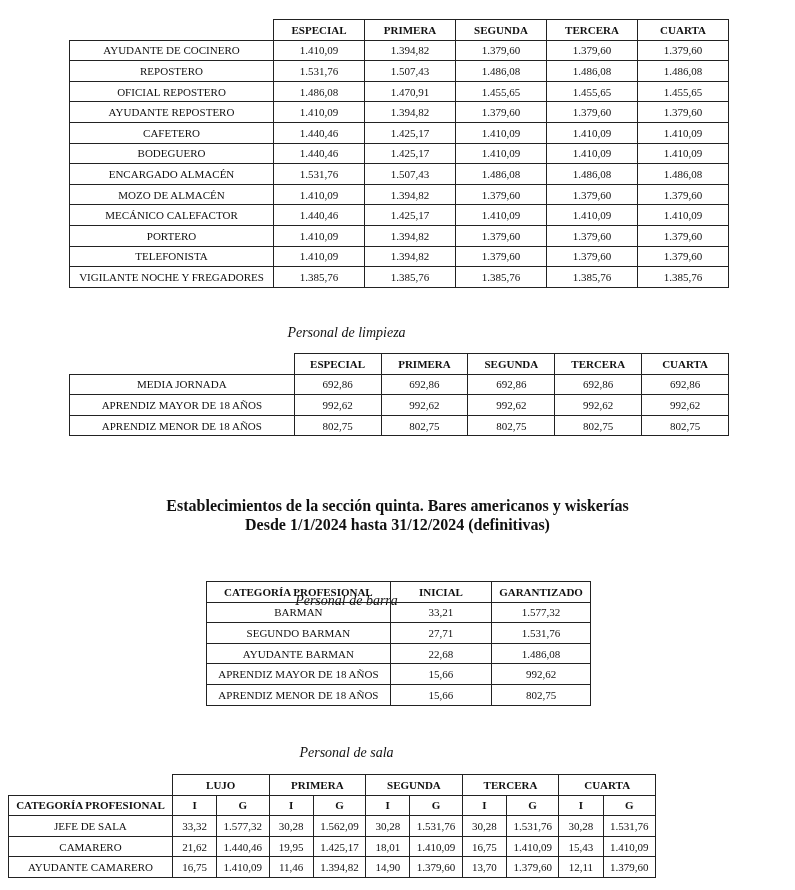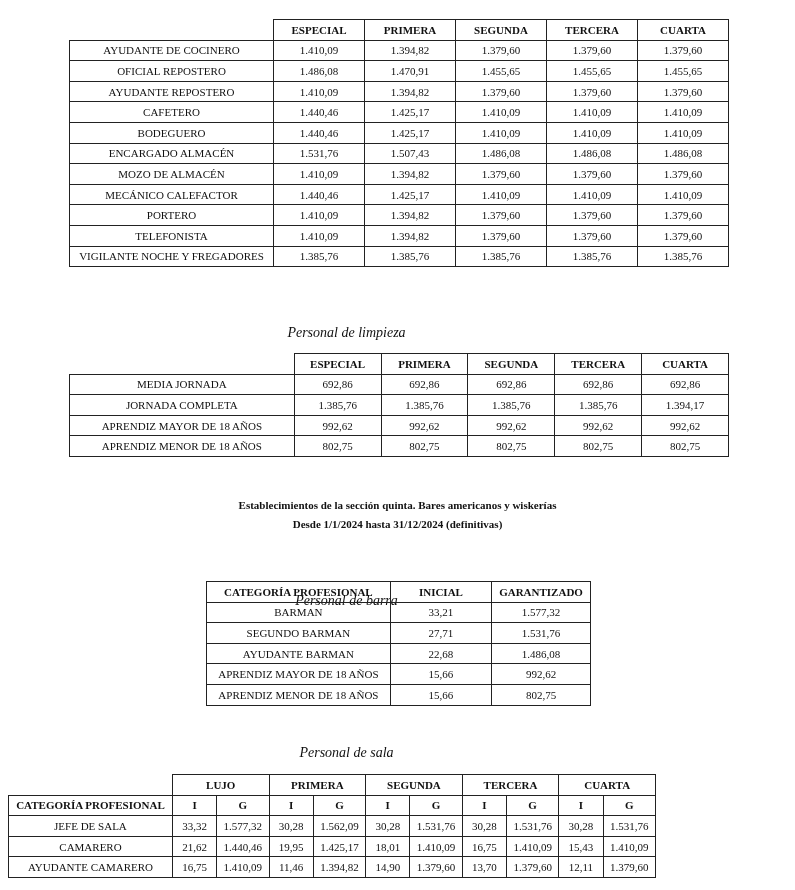--- a/index.html
+++ b/index.html
@@ -12,21 +12,21 @@
   th { font-weight: bold; text-align: center; font-size: 11px; }
   td.label { text-align: center; }
   td.num { text-align: center; }
   td.blank, th.blank { border-top: none; border-left: none; }
   .caption {
     position: absolute; left: 0; width: 693px; text-align: center;
     font-style: italic; font-size: 14px;
   }
   .heading {
     position: absolute; left: 0; width: 795px; text-align: center;
-    font-weight: bold; font-size: 11px; line-height: 19px;
+    font-weight: bold; font-size: 16px; line-height: 19px;
   }
 
   #t1 { left: 69px; top: 19px; width: 660px; }
   #t1 col.c0 { width: 204px; }
   #t1 col.cn { width: 91px; }
 
   #t2 { left: 69px; top: 353px; width: 660px; }
   #t2 col.c0 { width: 225px; }
   #t2 col.cn { width: 87px; }
 
@@ -65,20 +65,28 @@
   <tbody id="t1-body">
       <tr>
         <td class="label">AYUDANTE DE COCINERO</td>
         <td class="num">1.410,09</td>
         <td class="num">1.394,82</td>
         <td class="num">1.379,60</td>
         <td class="num">1.379,60</td>
         <td class="num">1.379,60</td>
       </tr>
       <tr>
+        <td class="label">REPOSTERO</td>
+        <td class="num">1.531,76</td>
+        <td class="num">1.507,43</td>
+        <td class="num">1.486,08</td>
+        <td class="num">1.486,08</td>
+        <td class="num">1.486,08</td>
+      </tr>
+      <tr>
         <td class="label">OFICIAL REPOSTERO</td>
         <td class="num">1.486,08</td>
         <td class="num">1.470,91</td>
         <td class="num">1.455,65</td>
         <td class="num">1.455,65</td>
         <td class="num">1.455,65</td>
       </tr>
       <tr>
         <td class="label">AYUDANTE REPOSTERO</td>
         <td class="num">1.410,09</td>
@@ -175,28 +183,20 @@
     </tr>
   </thead>
   <tbody id="t2-body">
       <tr>
         <td class="label">MEDIA JORNADA</td>
         <td class="num">692,86</td>
         <td class="num">692,86</td>
         <td class="num">692,86</td>
         <td class="num">692,86</td>
         <td class="num">692,86</td>
-      </tr>
-      <tr>
-        <td class="label">JORNADA COMPLETA</td>
-        <td class="num">1.385,76</td>
-        <td class="num">1.385,76</td>
-        <td class="num">1.385,76</td>
-        <td class="num">1.385,76</td>
-        <td class="num">1.394,17</td>
       </tr>
       <tr>
         <td class="label">APRENDIZ MAYOR DE 18 AÑOS</td>
         <td class="num">992,62</td>
         <td class="num">992,62</td>
         <td class="num">992,62</td>
         <td class="num">992,62</td>
         <td class="num">992,62</td>
       </tr>
       <tr>

